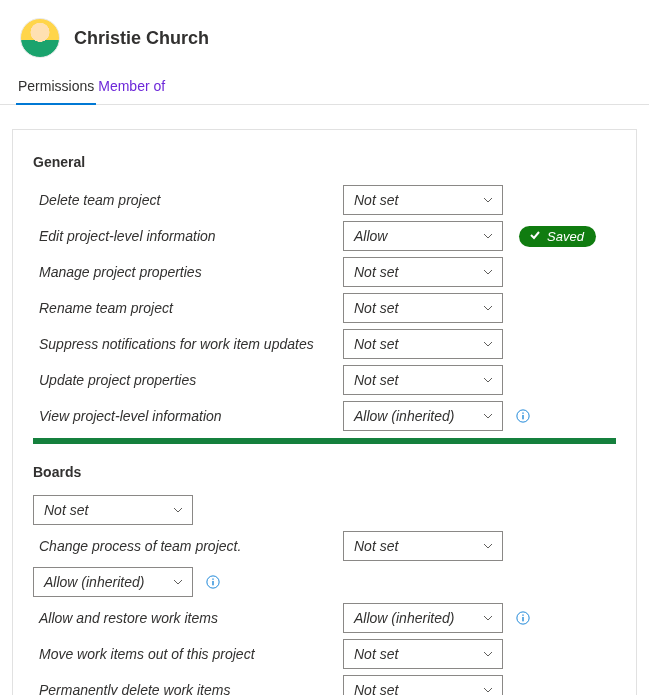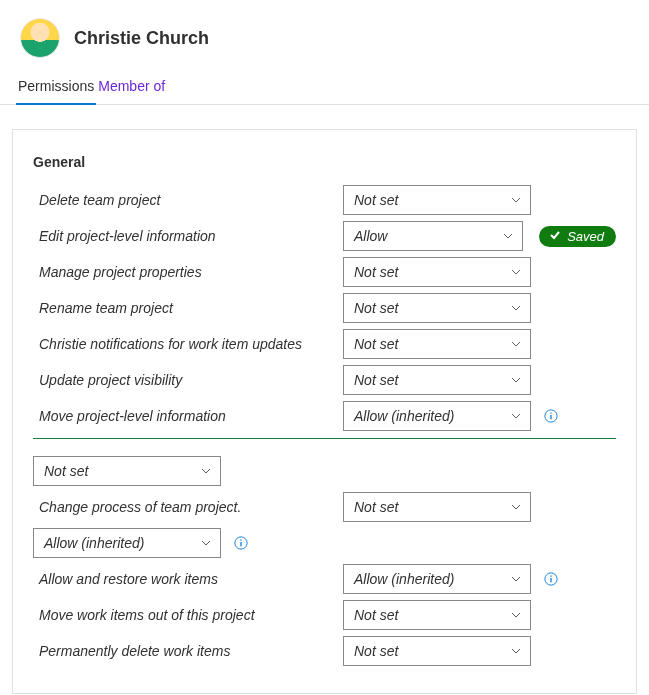--- a/index.html
+++ b/index.html
@@ -63,41 +63,41 @@
       padding: 18px 20px 20px 20px;
     }
 
     .section-title {
       font-weight: 600;
       font-size: 14px;
       padding: 6px 0 12px 0;
     }
 
     .perm-group {
-      border-bottom: 1px solid #15803d;
+      border-bottom: 6px solid #15803d;
       padding-bottom: 4px;
       margin-bottom: 14px;
     }
     .perm-group:last-child { border-bottom: none; margin-bottom: 0; }
 
     .perm-row {
       display: flex;
       align-items: center;
       min-height: 36px;
       gap: 10px;
       font-style: italic;
     }
     .perm-label {
       flex: 0 0 300px;
       padding: 6px 0 6px 6px;
       color: #323130;
     }
     .perm-select {
       position: relative;
-      width: 188px;
+      width: 160px;
       height: 30px;
       border: 1px solid #8a8886;
       display: flex;
       align-items: center;
       padding: 0 28px 0 10px;
       cursor: pointer;
       background: #fff;
     }
     .perm-select .chev {
       position: absolute;
@@ -194,61 +194,62 @@
           <div class="perm-select">
             <span>Not set</span>
             <span class="chev">
               <svg width="12" height="12" viewBox="0 0 12 12">
                 <path d="M2 4 L6 8 L10 4" fill="none" stroke="#605e5c" stroke-width="1"></path>
               </svg>
             </span>
           </div>
         </div>
         <div class="perm-row">
-          <div class="perm-label">Christie notifications for work item updates</div>
-          <div class="perm-select">
-            <span>Not set</span>
-            <span class="chev">
-              <svg width="12" height="12" viewBox="0 0 12 12">
-                <path d="M2 4 L6 8 L10 4" fill="none" stroke="#605e5c" stroke-width="1"></path>
-              </svg>
-            </span>
-          </div>
-        </div>
-        <div class="perm-row">
-          <div class="perm-label">Update project visibility</div>
-          <div class="perm-select">
-            <span>Not set</span>
-            <span class="chev">
-              <svg width="12" height="12" viewBox="0 0 12 12">
-                <path d="M2 4 L6 8 L10 4" fill="none" stroke="#605e5c" stroke-width="1"></path>
-              </svg>
-            </span>
-          </div>
-        </div>
-        <div class="perm-row">
-          <div class="perm-label">Move project-level information</div>
+          <div class="perm-label">Suppress notifications for work item updates</div>
+          <div class="perm-select">
+            <span>Not set</span>
+            <span class="chev">
+              <svg width="12" height="12" viewBox="0 0 12 12">
+                <path d="M2 4 L6 8 L10 4" fill="none" stroke="#605e5c" stroke-width="1"></path>
+              </svg>
+            </span>
+          </div>
+        </div>
+        <div class="perm-row">
+          <div class="perm-label">Update project properties</div>
+          <div class="perm-select">
+            <span>Not set</span>
+            <span class="chev">
+              <svg width="12" height="12" viewBox="0 0 12 12">
+                <path d="M2 4 L6 8 L10 4" fill="none" stroke="#605e5c" stroke-width="1"></path>
+              </svg>
+            </span>
+          </div>
+        </div>
+        <div class="perm-row">
+          <div class="perm-label">View project-level information</div>
           <div class="perm-select">
             <span>Allow (inherited)</span>
             <span class="chev">
               <svg width="12" height="12" viewBox="0 0 12 12">
                 <path d="M2 4 L6 8 L10 4" fill="none" stroke="#605e5c" stroke-width="1"></path>
               </svg>
             </span>
           </div>
           <span class="info-icon">
             <svg width="14" height="14" viewBox="0 0 16 16">
               <circle cx="8" cy="8" r="7" fill="none" stroke="#0078d4" stroke-width="1"></circle>
               <rect x="7.3" y="6.8" width="1.4" height="5" fill="#0078d4"></rect>
               <rect x="7.3" y="4" width="1.4" height="1.4" fill="#0078d4"></rect>
             </svg>
           </span>
         </div>
       </div>
       <div class="perm-group">
+        <div class="section-title">Boards</div>
         <div class="perm-row">
           <div class="perm-select">
             <span>Not set</span>
             <span class="chev">
               <svg width="12" height="12" viewBox="0 0 12 12">
                 <path d="M2 4 L6 8 L10 4" fill="none" stroke="#605e5c" stroke-width="1"></path>
               </svg>
             </span>
           </div>
         </div>

